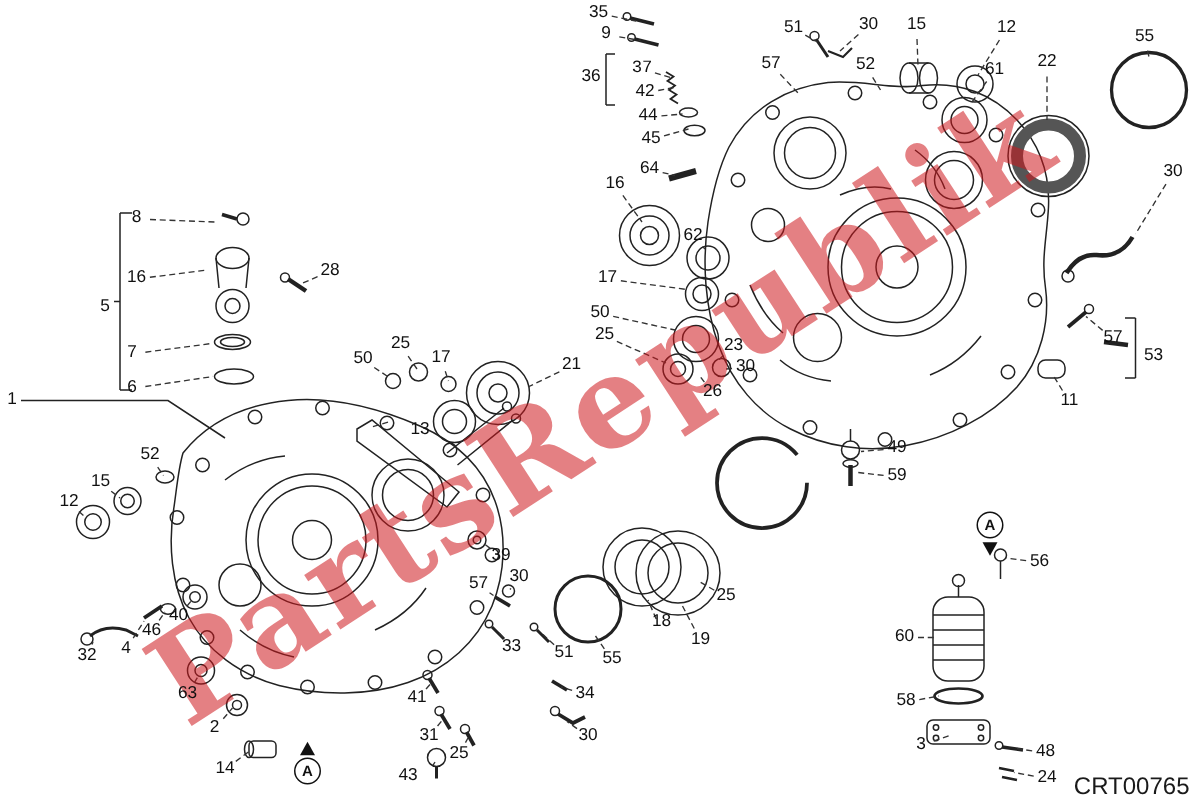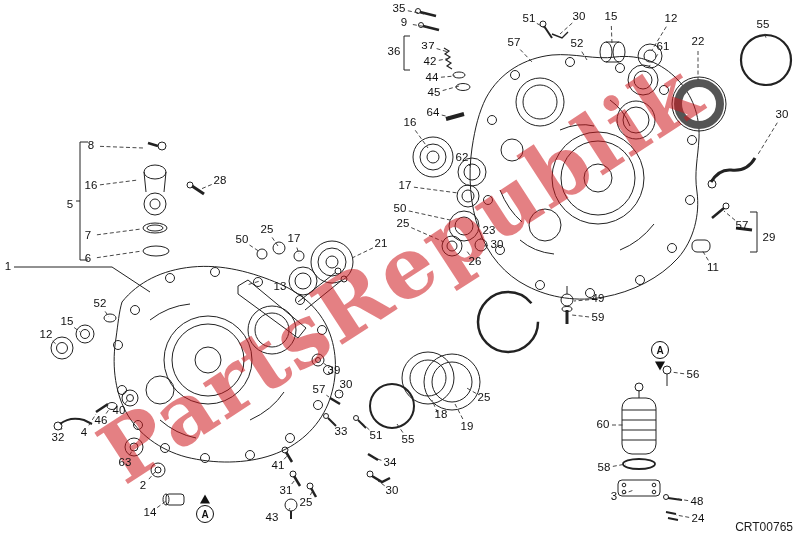--- a/index.html
+++ b/index.html
@@ -8,21 +8,21 @@
   .stage svg{position:absolute;left:0;top:0;}
   #drawing{z-index:2;}
   #leaders{z-index:4;}
   .watermark{position:absolute;left:400px;top:272px;
              transform:translate(-50%,-50%) rotate(-33deg);
              font-size:84px;font-weight:bold;letter-spacing:2px;white-space:nowrap;
              color:rgba(206,24,30,0.55);z-index:5;
              font-family:"DejaVu Serif",serif;pointer-events:none;}
   .callout{position:absolute;transform:translate(-50%,-50%);
            font-size:11.5px;line-height:1;color:#101010;z-index:6;}
-  .code{position:absolute;right:6px;bottom:3px;font-size:12px;color:#1a1a1a;z-index:6;}
+  .code{position:absolute;right:6px;bottom:3px;font-size:16px;color:#1a1a1a;z-index:6;}
   .marker{position:absolute;transform:translate(-50%,-50%);width:16px;height:16px;
           border:1.3px solid #111;border-radius:50%;background:#fff;
           display:flex;align-items:center;justify-content:center;
           font-size:10px;font-weight:bold;color:#111;z-index:6;}
   .tri{position:absolute;transform:translate(-50%,-50%);width:0;height:0;z-index:6;}
   .tri.up{border-left:5px solid transparent;border-right:5px solid transparent;border-bottom:9px solid #111;}
   .tri.down{border-left:5px solid transparent;border-right:5px solid transparent;border-top:9px solid #111;}
   .leader{stroke:#333;stroke-width:0.9;stroke-dasharray:4 2.5;}
 </style>
 </head>
@@ -335,21 +335,21 @@
     <span class="callout" style="left: 91px; top: 186px;">16</span>
     <span class="callout" style="left: 220px; top: 181px;">28</span>
     <span class="callout" style="left: 405px; top: 186px;">17</span>
     <span class="callout" style="left: 70px; top: 205px;">5</span>
     <span class="callout" style="left: 400px; top: 209px;">50</span>
     <span class="callout" style="left: 403px; top: 224px;">25</span>
     <span class="callout" style="left: 88px; top: 236px;">7</span>
     <span class="callout" style="left: 489px; top: 231px;">23</span>
     <span class="callout" style="left: 497px; top: 245px;">30</span>
     <span class="callout" style="left: 742px; top: 226px;">57</span>
-    <span class="callout" style="left: 769px; top: 238px;">29</span>
+    <span class="callout" style="left: 769px; top: 238px;">53</span>
     <span class="callout" style="left: 88px; top: 259px;">6</span>
     <span class="callout" style="left: 475px; top: 262px;">26</span>
     <span class="callout" style="left: 381px; top: 244px;">21</span>
     <span class="callout" style="left: 240px; top: 287px; margin-left: 40px;">13</span>
     <span class="callout" style="left: 242px; top: 240px;">50</span>
     <span class="callout" style="left: 267px; top: 230px;">25</span>
     <span class="callout" style="left: 294px; top: 239px;">17</span>
     <span class="callout" style="left: 8px; top: 267px;">1</span>
     <span class="callout" style="left: 713px; top: 268px;">11</span>
     <span class="callout" style="left: 598px; top: 299px;">49</span>

